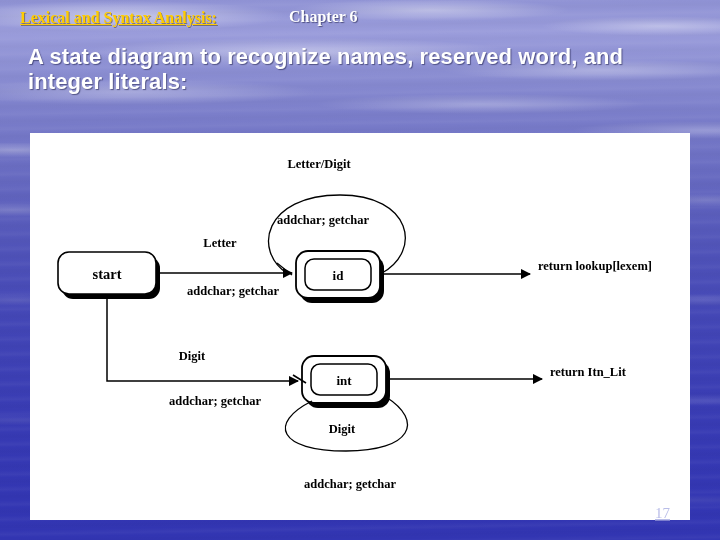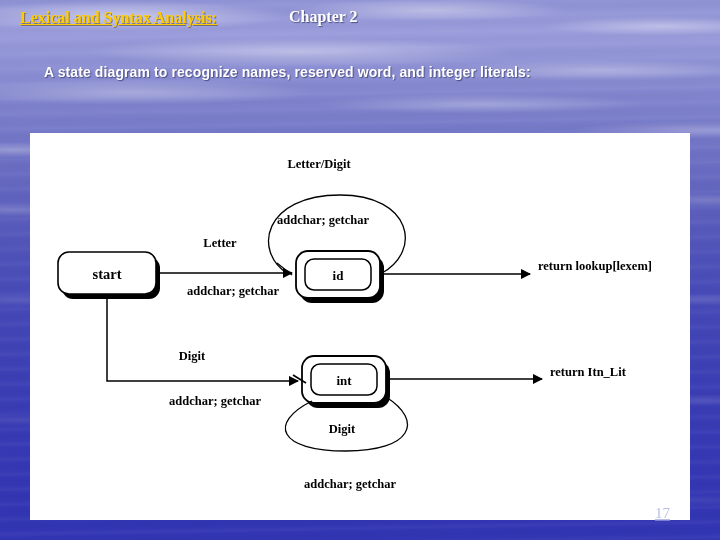--- a/index.html
+++ b/index.html
@@ -78,27 +78,26 @@
     position:absolute;left:277px;top:7px;
     font-family:"Liberation Serif", serif;
     font-weight:bold;font-size:16px;line-height:20px;
     color:#ffffff;
     text-shadow:1px 1px 1px rgba(20,20,60,.55);
     white-space:nowrap;
   }
 
   
   .subtitle{
-    position:absolute;left:28px;top:60px;width:660px;
+    position:absolute;left:28px;top:44px;width:660px;
     font-family:"Liberation Sans", sans-serif;
-    font-weight:bold;font-size:14px;line-height:25px;
+    font-weight:bold;font-size:22px;line-height:25px;
     color:#ffffff;
     text-shadow:1px 1px 1px rgba(25,25,70,.55);
     letter-spacing:.1px;
-    margin-left:16px;
   }
 
   
   .canvas{
     position:absolute;left:30px;top:133px;width:660px;height:387px;
     background:#ffffff;
   }
   .diagram{position:absolute;left:0;top:0;width:660px;height:387px;}
 
   .page-num{
@@ -119,21 +118,21 @@
 <body>
 
 <div id="slide">
 
   <div class="bg-base"></div>
   <div class="bg-clouds"></div>
   <div class="bg-streaks"></div>
 
   <div class="header">
     <div class="title-main">Lexical and Syntax Analysis:</div>
-    <div class="title-chapter">Chapter 2</div>
+    <div class="title-chapter">Chapter 6</div>
   </div>
 
   <div class="subtitle">A state diagram to recognize names, reserved word, and integer literals:</div>
 
   <div class="canvas">
     <svg class="diagram" viewBox="0 0 660 387">
 
       <g>
 
         <rect x="32" y="124" width="98" height="42" rx="11" ry="11" fill="#000000"></rect>

